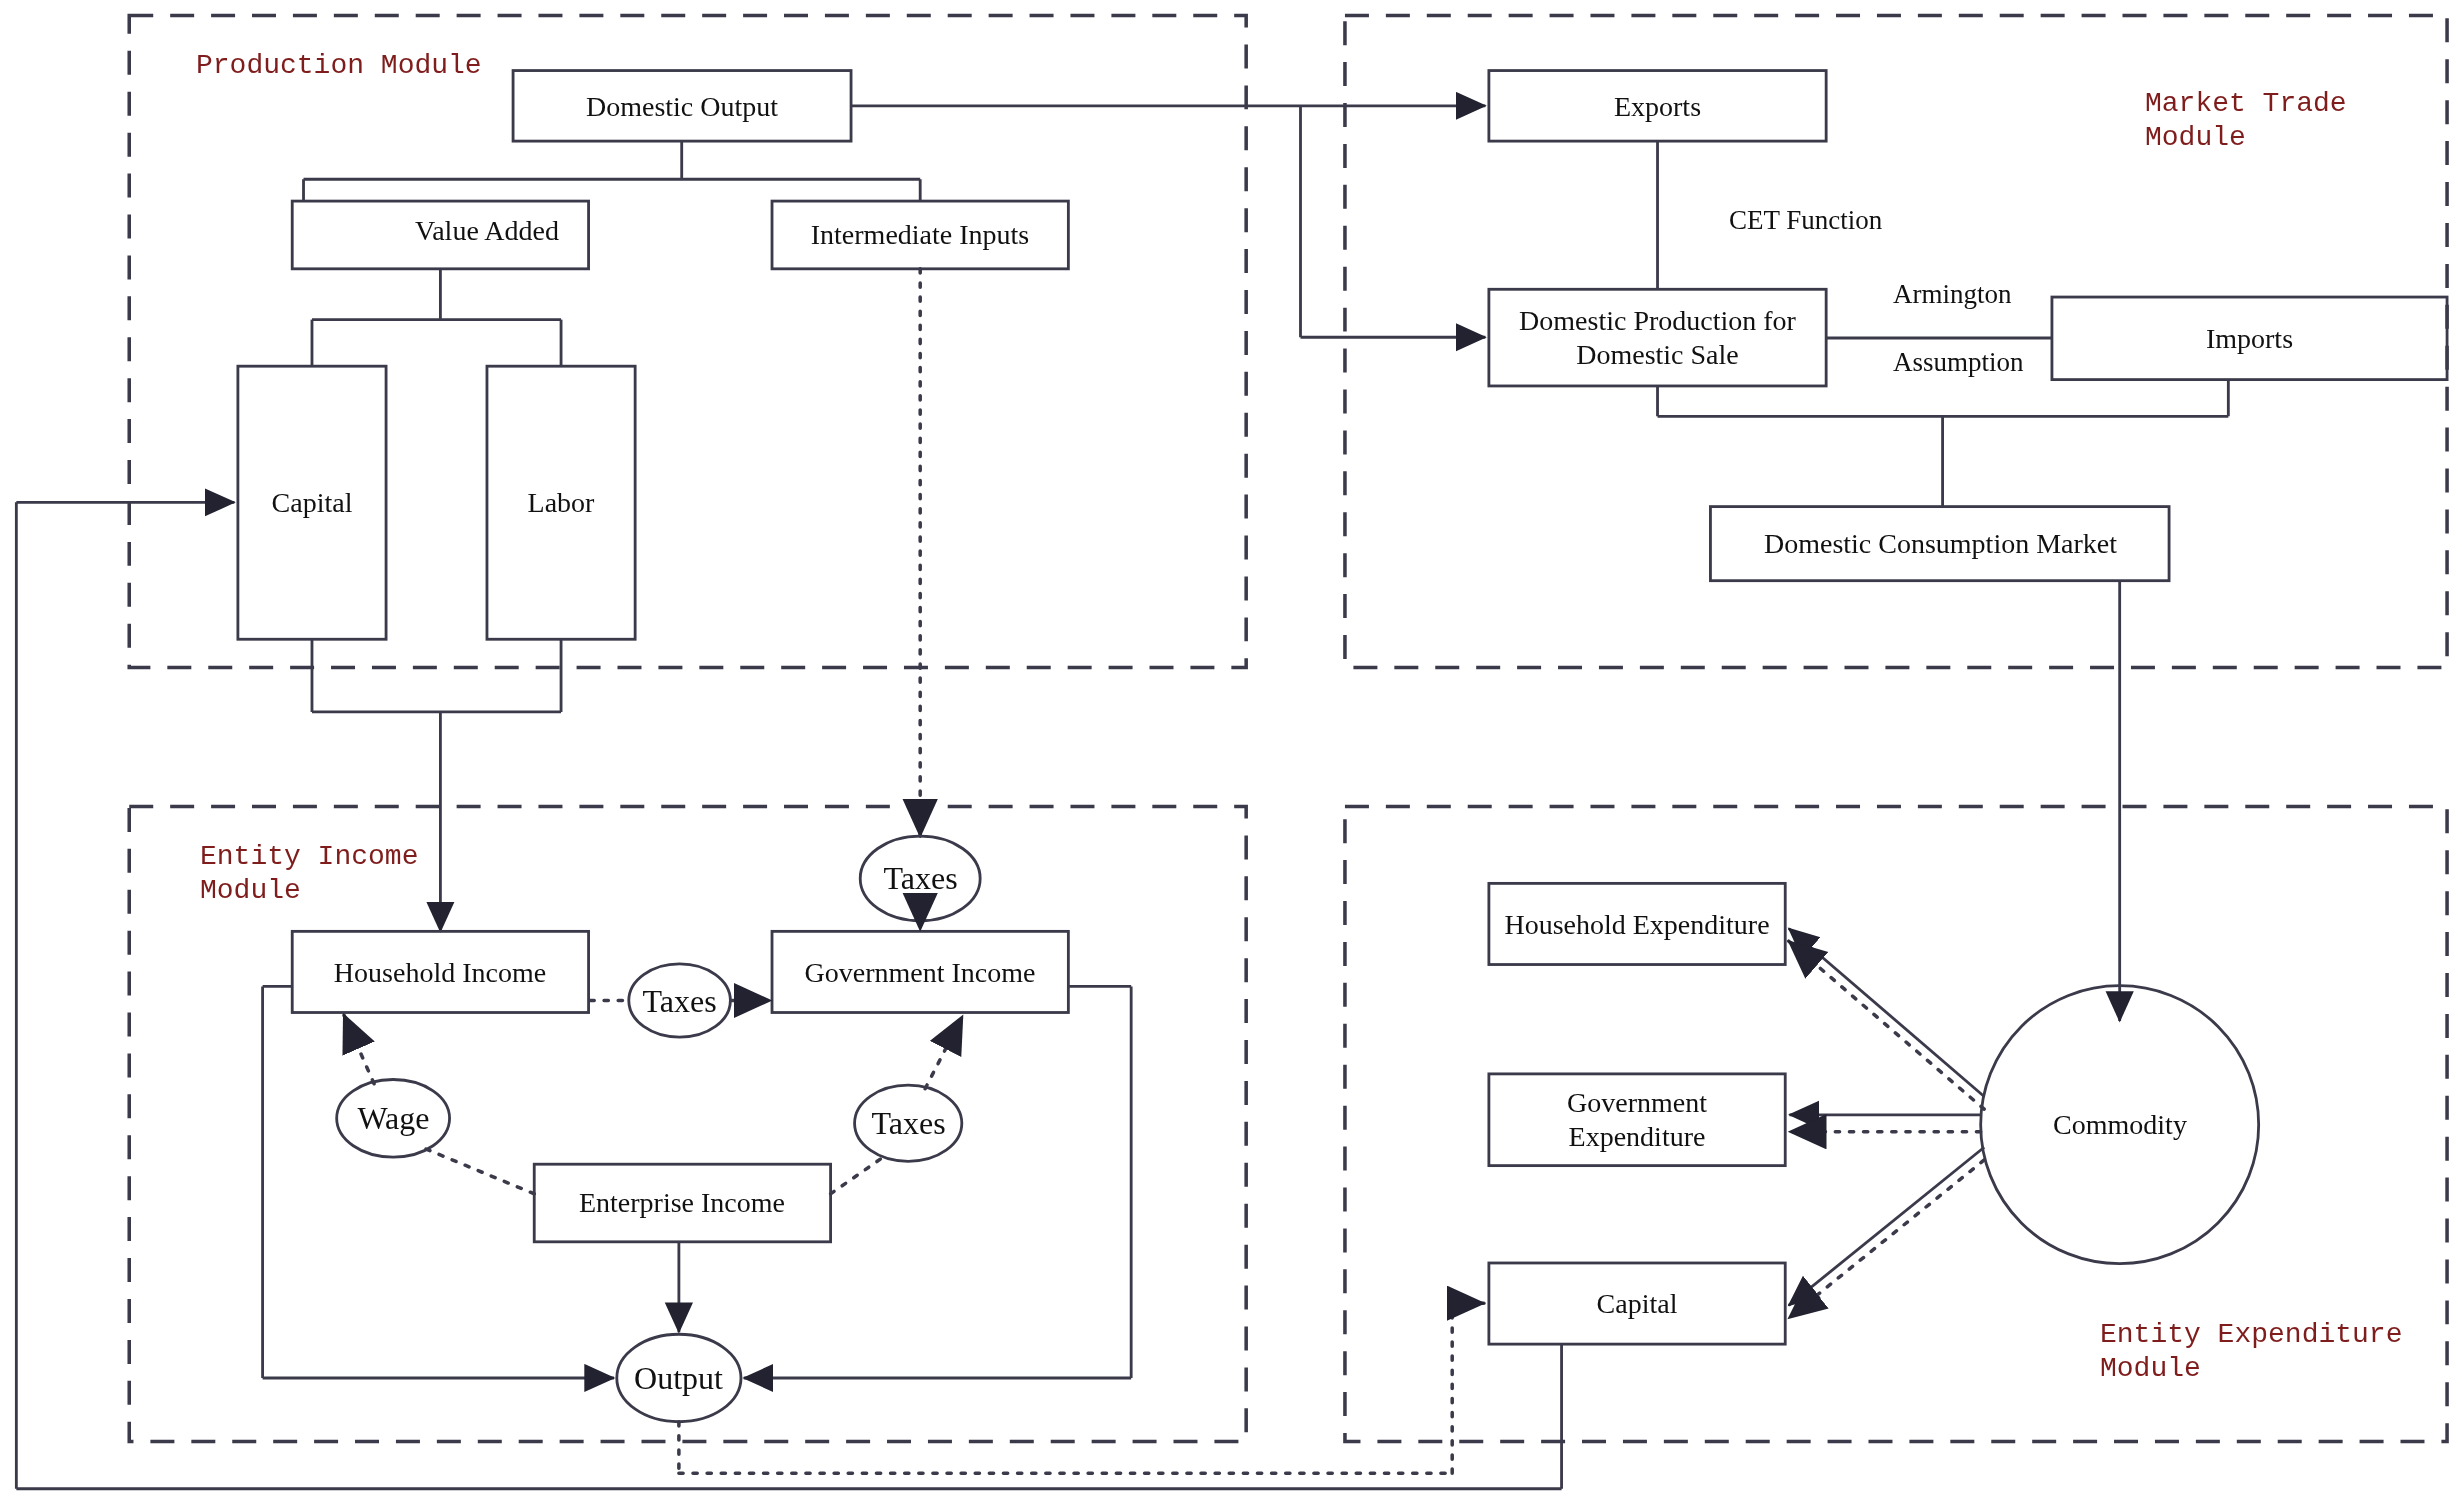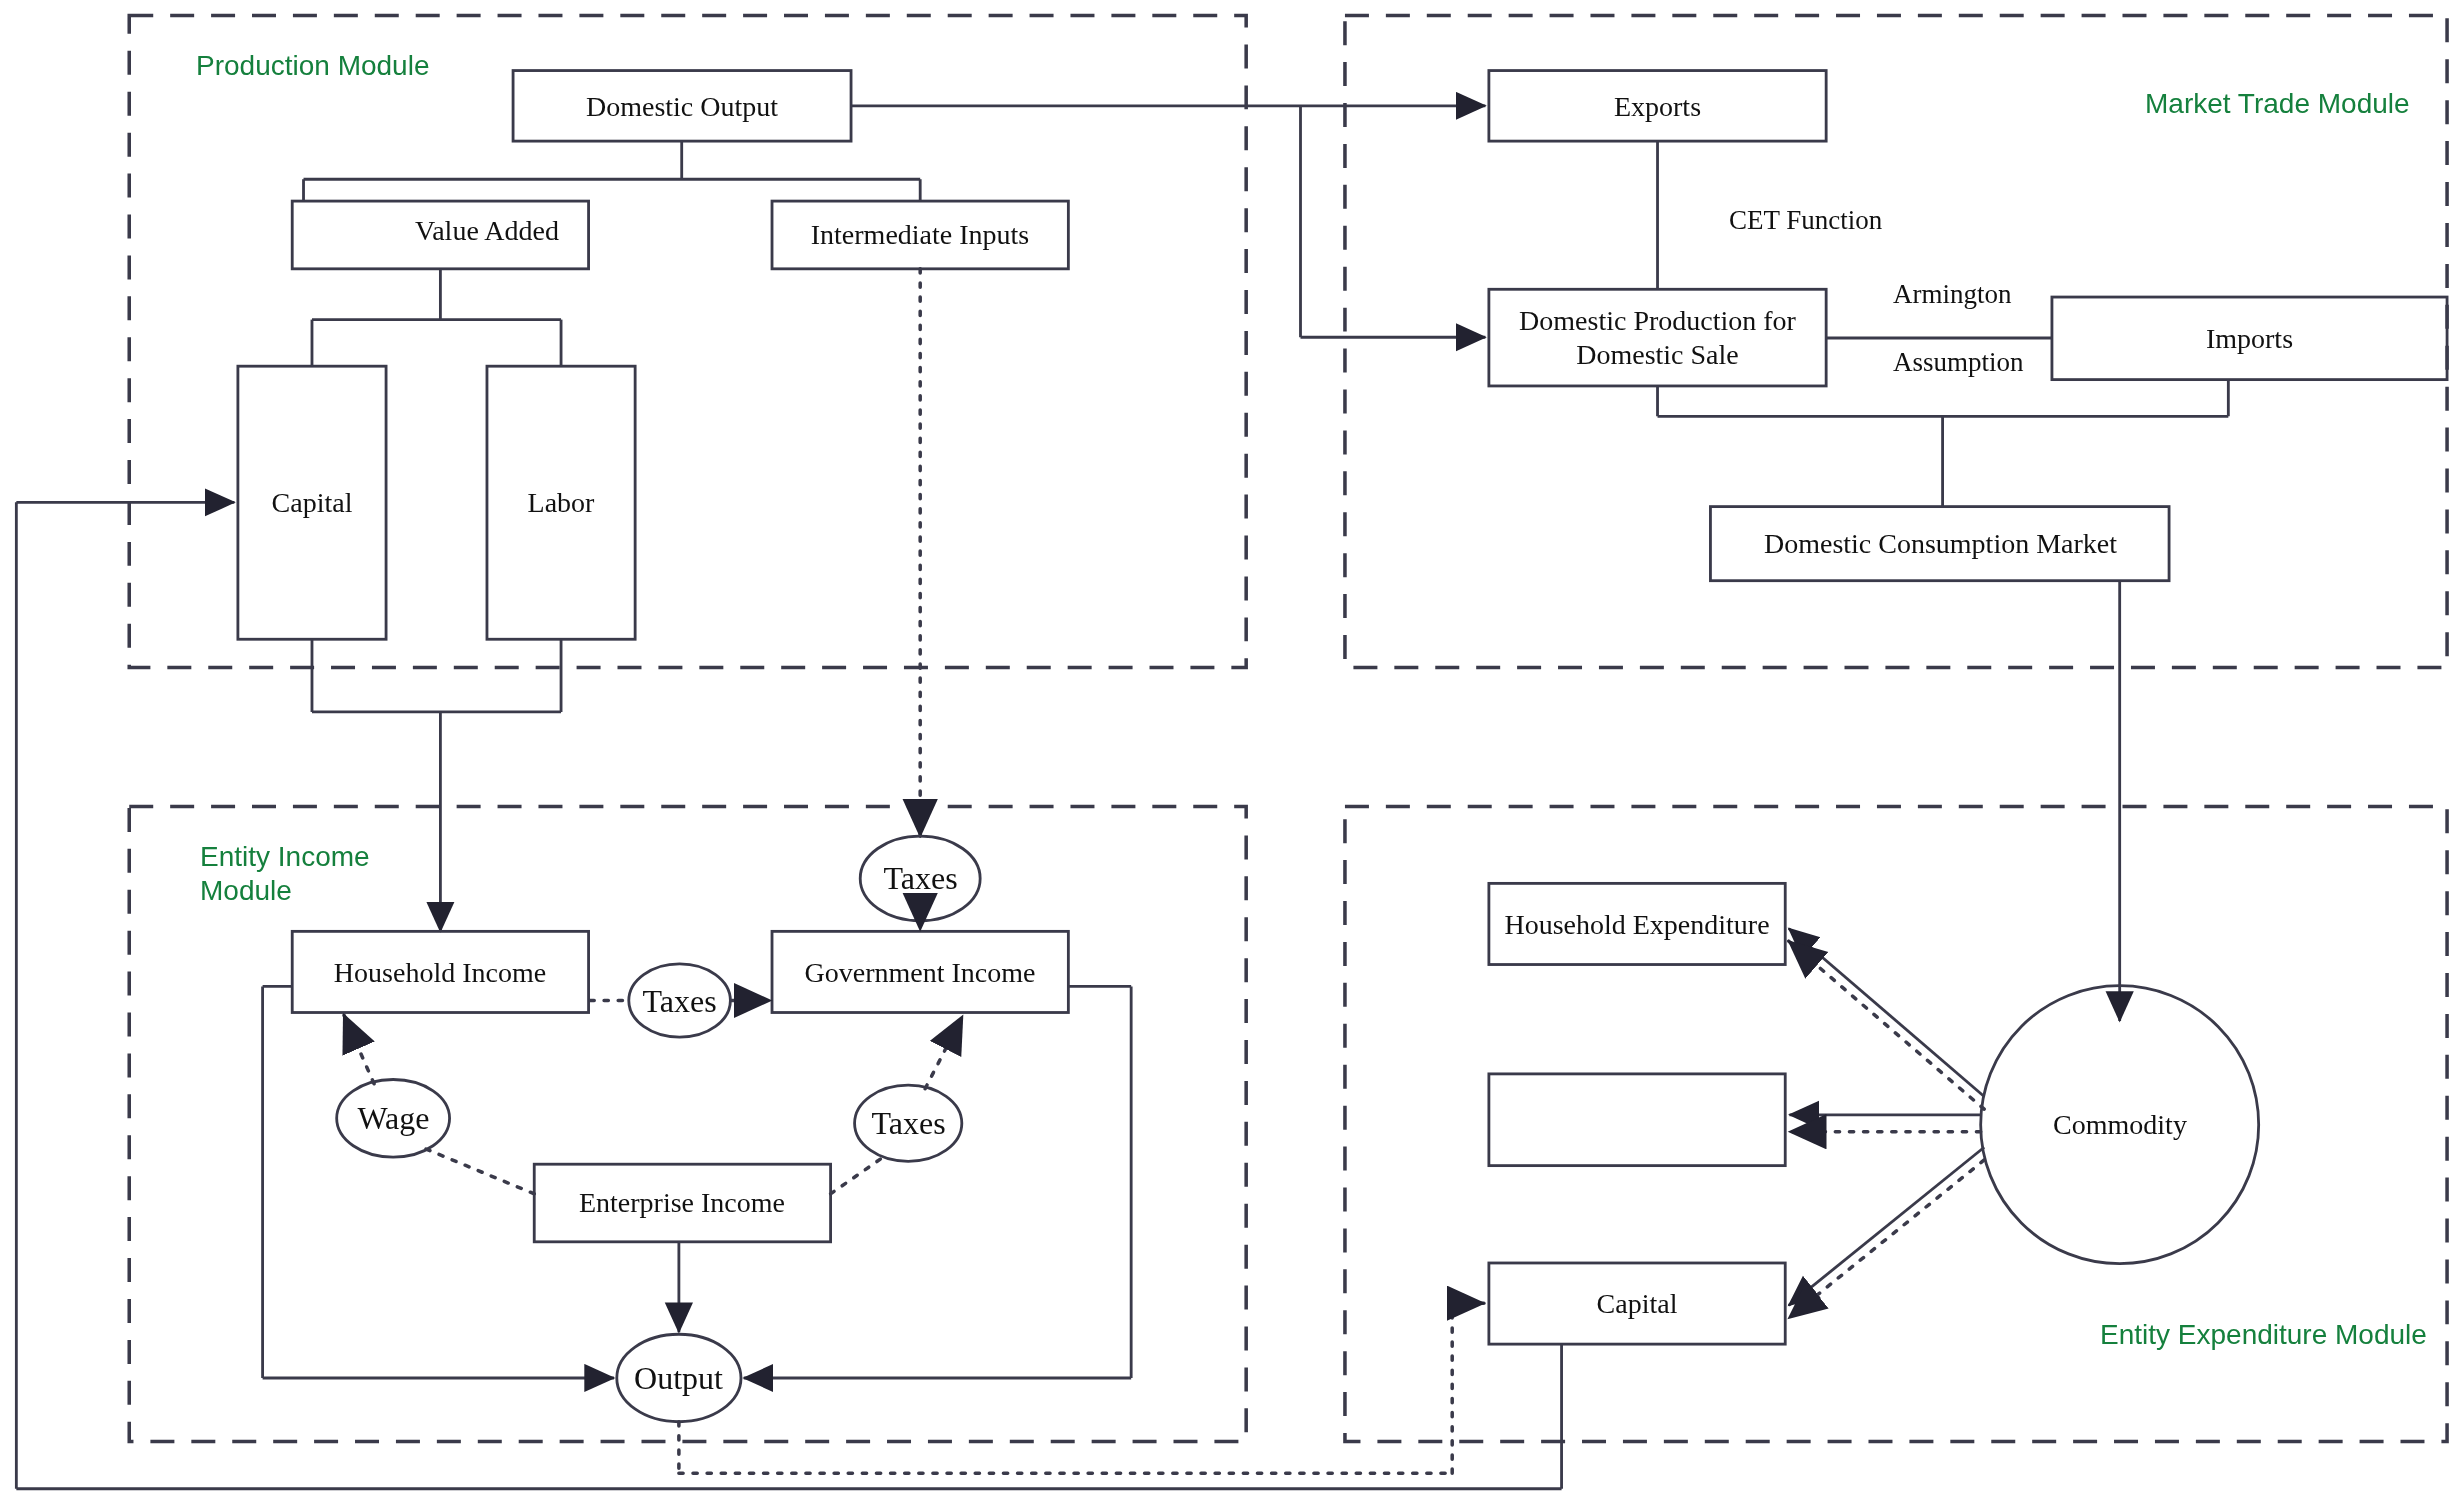--- a/index.html
+++ b/index.html
@@ -1,21 +1,21 @@
 <!DOCTYPE html>
 <html style="font-size:11.3px"><head>
 <meta charset="utf-8">
 <style>
   html,body{margin:0;padding:0;background:#ffffff;}
   body{font-family:"Liberation Serif","DejaVu Serif",serif;}
   #stage{position:relative;width:2462px;height:1505px;background:#fff;overflow:hidden;}
   #stage svg{position:absolute;left:0;top:0;width:2462px;height:1505px;}
   .modlabel{
-    position:absolute;color:#15803d;font-size:28px;line-height:1.22;
-    font-family:Liberation Sans, sans-serif;white-space:pre-line;
+    position:absolute;color:#7f1d1d;font-size:28px;line-height:1.22;
+    font-family:Liberation Mono, monospace;white-space:pre-line;
   }
   .nodelabel{
     position:absolute;display:flex;align-items:center;justify-content:center;
     text-align:center;color:#111;font-size:28px;line-height:1.2;
     font-family:"Liberation Serif","DejaVu Serif",serif;pointer-events:none;
   }
   .edgelabel{
     position:absolute;color:#111;font-size:27px;
     font-family:"Liberation Serif","DejaVu Serif",serif;white-space:nowrap;margin-left:32px;
   }
@@ -151,17 +151,19 @@
   <div class="nodelabel" style="left:772px;top:932px;width:296px;height:81px;">Government Income</div>
   <div class="nodelabel" style="left:534px;top:1164px;width:296px;height:78px;">Enterprise Income</div>
 
   <div class="nodelabel ellabel" style="left:850px;top:857px;width:141px;height:42px;">Taxes</div>
   <div class="nodelabel ellabel" style="left:609px;top:980px;width:141px;height:42px;">Taxes</div>
   <div class="nodelabel ellabel" style="left:323px;top:1097px;width:141px;height:42px;">Wage</div>
   <div class="nodelabel ellabel" style="left:838px;top:1102px;width:141px;height:42px;">Taxes</div>
   <div class="nodelabel ellabel" style="left:608px;top:1357px;width:141px;height:42px;">Output</div>
 
   <div class="nodelabel" style="left:1489px;top:884px;width:296px;height:81px;">Household Expenditure</div>
+  <div class="nodelabel" style="left:1489px;top:1074px;width:296px;height:92px;white-space:pre-line;">Government
+Expenditure</div>
   <div class="nodelabel" style="left:1489px;top:1263px;width:296px;height:81px;">Capital</div>
   <div class="nodelabel" style="left:2014px;top:1104px;width:212px;height:42px;">Commodity</div>
 
 </div>
 
 
 </body></html>

